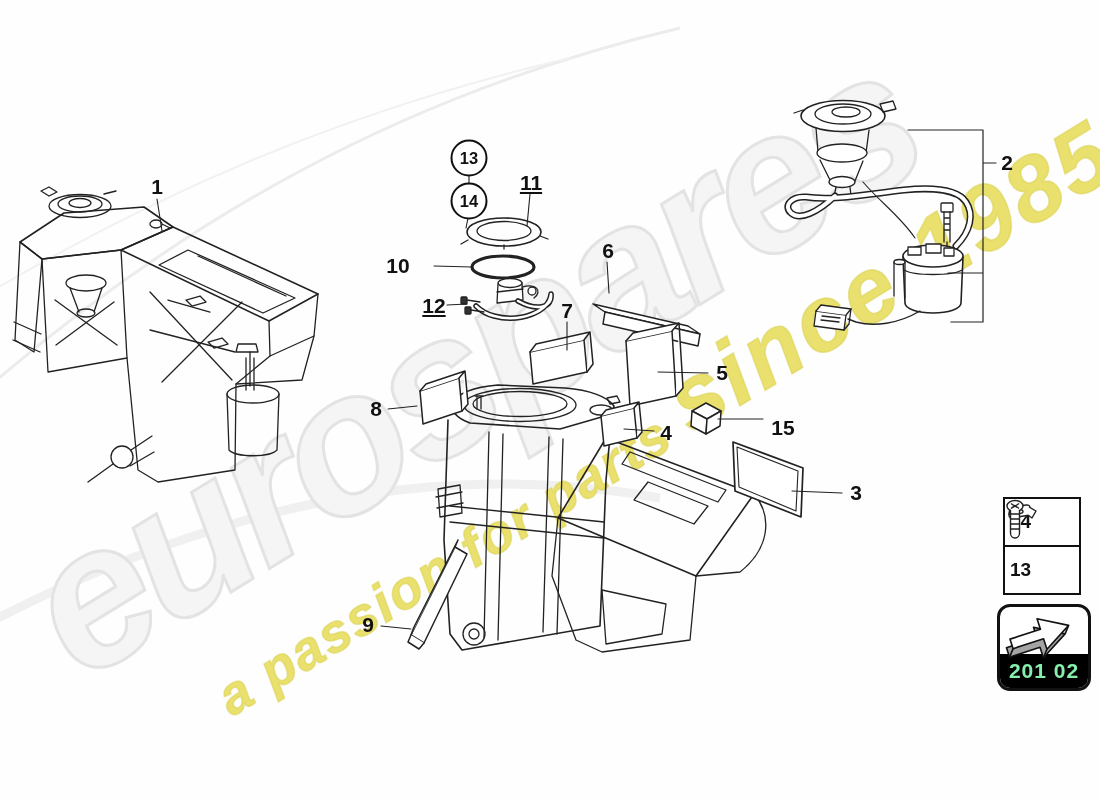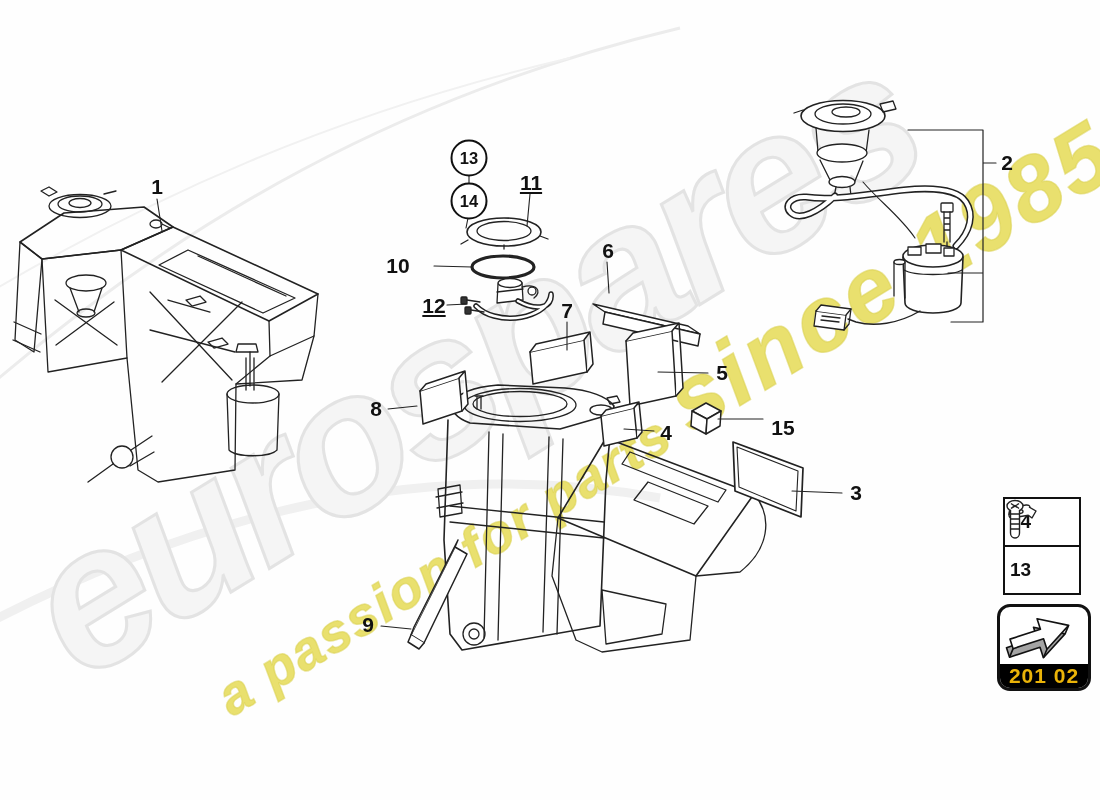--- a/index.html
+++ b/index.html
@@ -31,21 +31,21 @@
   .legend{position:absolute;left:1003px;top:497px;width:78px;height:98px;z-index:3;
           border:2px solid #111;background:#fff;display:flex;flex-direction:column;box-sizing:border-box;}
   .legend-row{flex:1;display:flex;align-items:center;padding:0 5px;gap:3px;}
   .legend-row + .legend-row{border-top:2px solid #111;}
   .legend-num{font:700 19px "Liberation Sans",sans-serif;color:#111;}
   .legend-ico{flex:1;display:flex;justify-content:center;}
   .pagebox{position:absolute;left:997px;top:604px;width:94px;height:87px;z-index:3;
            border:3px solid #111;border-radius:13px;background:#fff;overflow:hidden;
            display:flex;flex-direction:column;box-sizing:border-box;}
   .pagebox .arrow-area{flex:1;display:flex;align-items:center;justify-content:center;}
-  .pagebox .code{height:24px;background:#000;color:#eab308;display:flex;align-items:center;justify-content:center;
+  .pagebox .code{height:34px;background:#000;color:#86efac;display:flex;align-items:center;justify-content:center;
                  font:700 21px "Liberation Sans",sans-serif;letter-spacing:1px;}
 </style>
 </head>
 <body>
 
 <div id="stage">
 
   <svg id="bg-swoosh" width="1100" height="800" viewBox="0 0 1100 800">
     <path d="M-60,430 C 180,210 420,90 680,28" stroke="#ececec" stroke-width="3" fill="none"></path>
     <path d="M-40,310 C 150,195 340,112 570,58" stroke="#f1f1f1" stroke-width="2" fill="none"></path>

